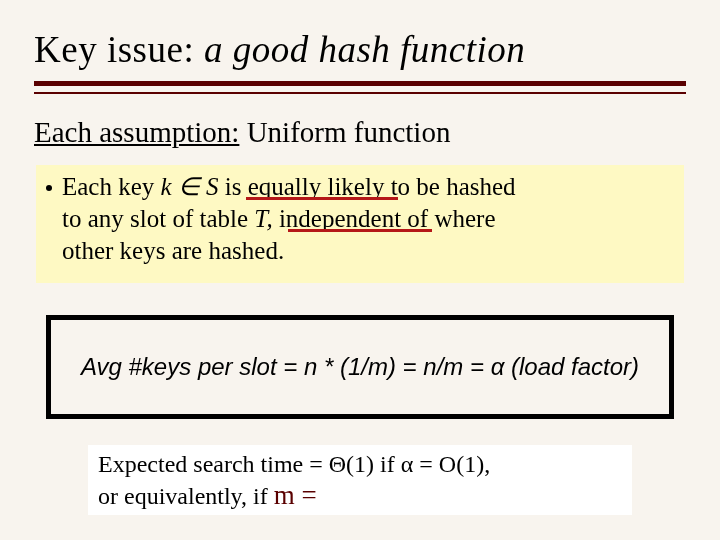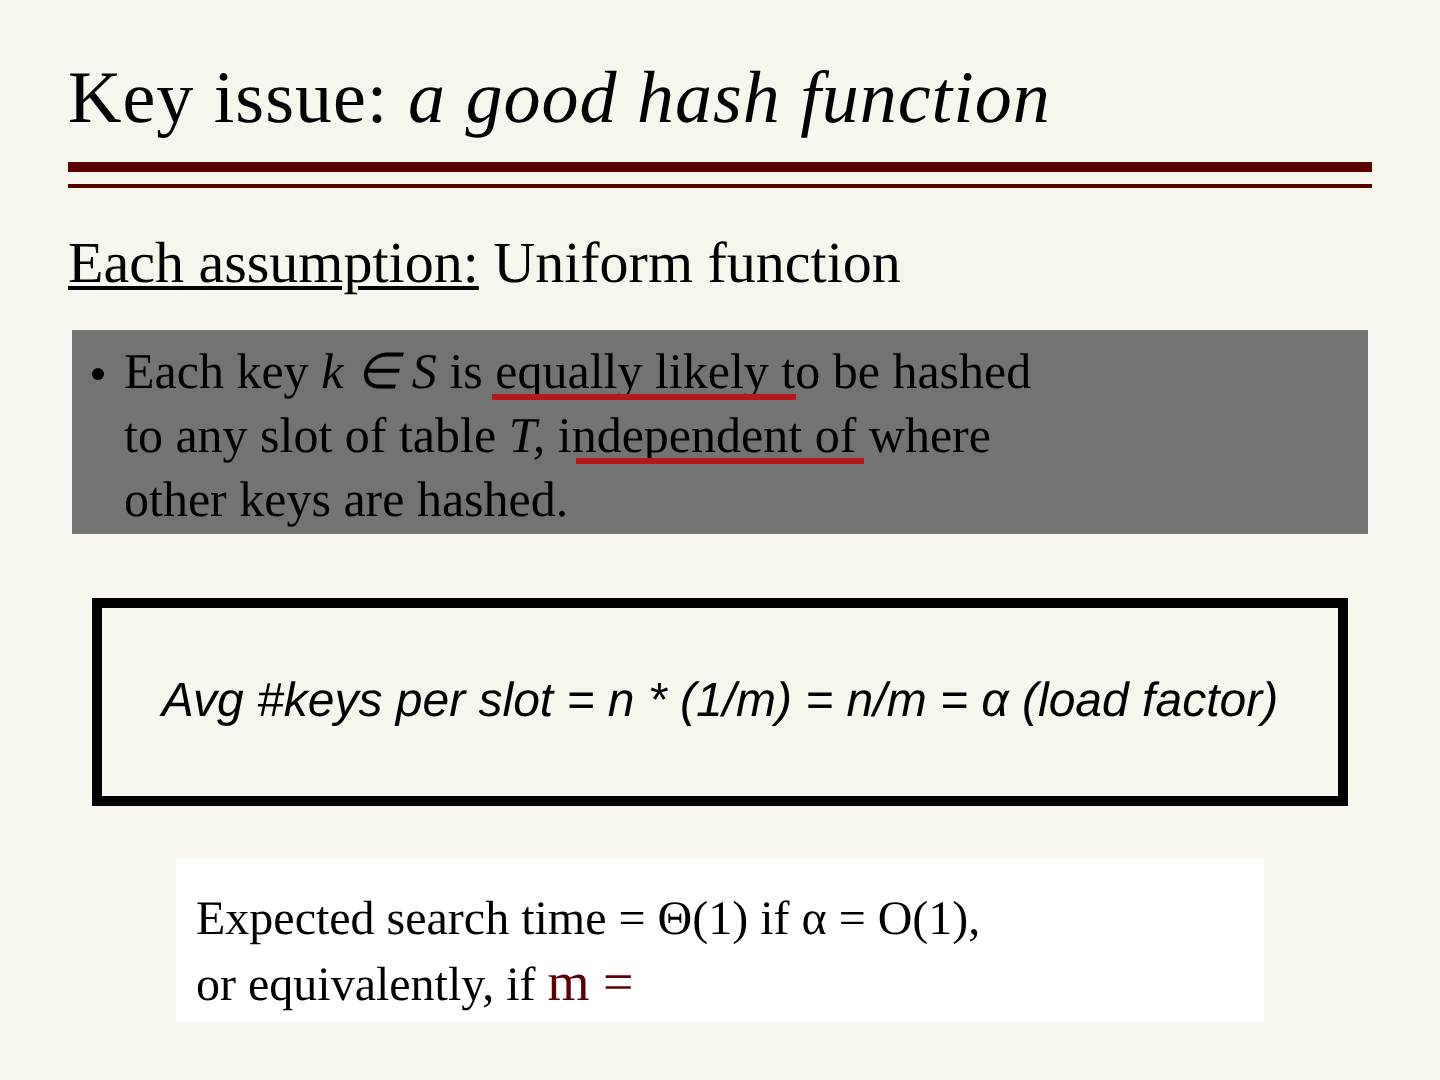--- a/index.html
+++ b/index.html
@@ -39,22 +39,22 @@
     width: 100%;
   }
   .assumption {
     margin-top: 22px;
     font-size: 29px;
   }
   .assumption .label { text-decoration: underline; }
   .bullet-block {
     position: relative;
     margin: 16px 2px 0 2px;
-    background: #737373;
-    padding: 6px 10px 0 10px;
+    background: #fef9c3;
+    padding: 6px 10px 16px 10px;
     font-family: 'Times New Roman', Times, serif;
     font-size: 25px;
     line-height: 1.28;
   }
   .bullet-block .dot {
     display: inline-block;
     width: 6px; height: 6px;
     background: #000;
     border-radius: 50%;
     vertical-align: middle;
@@ -74,21 +74,21 @@
     padding: 33px 14px;
     font-family: "Comic Sans MS", "Segoe Script", cursive, sans-serif;
     font-size: 24px;
     font-style: italic;
     white-space: nowrap;
     text-align: center;
   }
   .expected-wrap {
     margin: 26px 54px 0 54px;
     background: #fff;
-    padding: 16px 10px 2px 10px;
+    padding: 4px 10px 2px 10px;
     font-family: 'Times New Roman', Times, serif;
     font-size: 24px;
     line-height: 1.25;
     position: relative;
   }
   .expected-wrap .row1 { white-space: nowrap; }
   .expected-wrap .trail {
     font-family: Georgia, serif;
     color: #5a0000;
     font-size: 27px;

